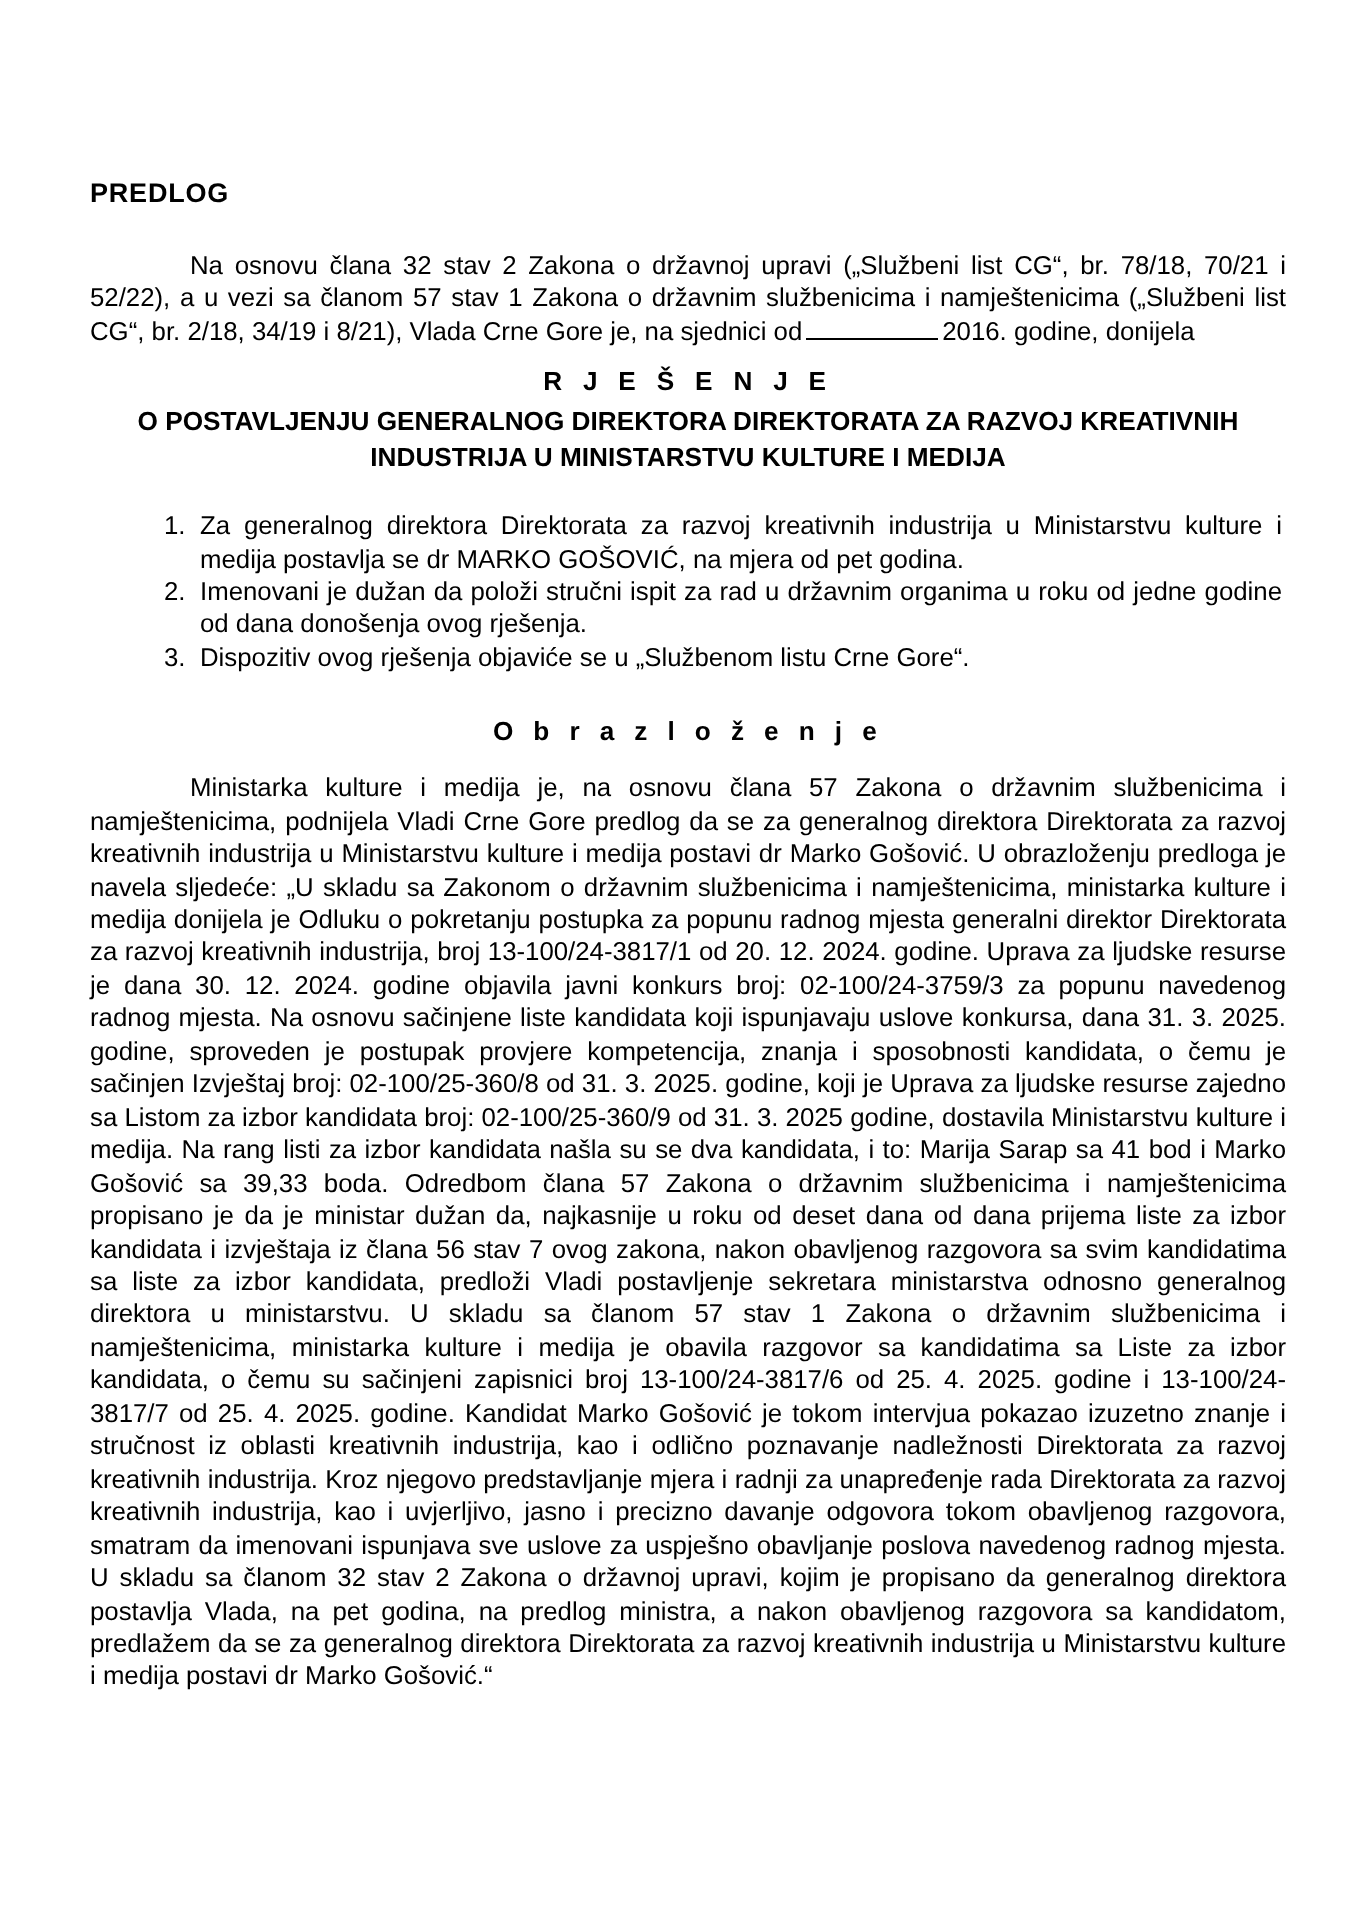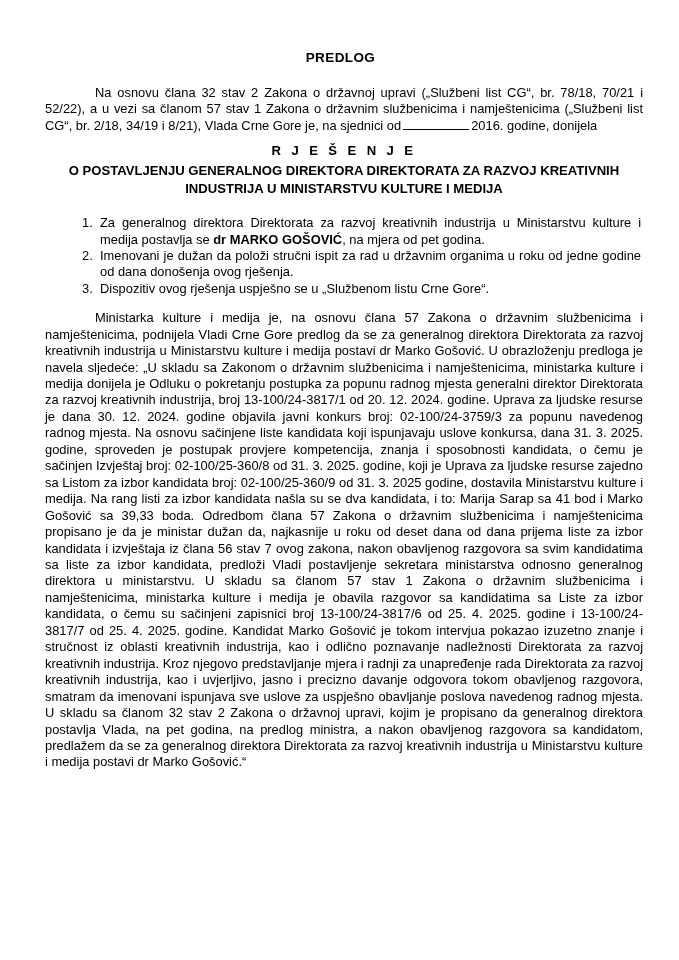--- a/index.html
+++ b/index.html
@@ -21,22 +21,22 @@
     position: relative;
     width: 679px;
     height: 960px;
     background: #ffffff;
     box-sizing: border-box;
     padding: 0 36px 0 45px;
   }
 
   
   .doc-header {
-    padding-top: 48px;
-    text-align: center;
+    padding-top: 88px;
+    text-align: left;
     padding-right: 7px;
   }
   .doc-header .label {
     font-size: 13.5px;
     font-weight: bold;
     letter-spacing: 0.4px;
   }
 
   
   .para {
@@ -89,21 +89,21 @@
     margin-bottom: 0;
   }
   .disp-list li .num {
     position: absolute;
     left: 0;
     top: 0;
     width: 18px;
     text-align: left;
   }
   .disp-list li .li-text { display: inline; }
-  .nowrap-name { font-weight: bold; white-space: nowrap; }
+  .nowrap-name { font-weight: normal; white-space: nowrap; }
 
   
   .reason-head {
     text-align: center;
     font-size: 13.1px;
     font-weight: bold;
     letter-spacing: 3.2px;
     margin-top: 21px;
   }
 
@@ -138,20 +138,21 @@
 
   <ol class="disp-list">
     <li>
       <span class="num">1.</span><span class="li-text">Za generalnog direktora Direktorata za razvoj kreativnih industrija u Ministarstvu kulture i medija postavlja se</span>
       <span class="nowrap-name">dr MARKO GOŠOVIĆ</span><span class="li-text">, na mjera od pet godina.</span>
     </li>
     <li>
       <span class="num">2.</span><span class="li-text">Imenovani je dužan da položi stručni ispit za rad u državnim organima u roku od jedne godine od dana donošenja ovog rješenja.</span>
     </li>
     <li>
-      <span class="num">3.</span><span class="li-text">Dispozitiv ovog rješenja uspješno se u „Službenom listu Crne Gore“.</span>
+      <span class="num">3.</span><span class="li-text">Dispozitiv ovog rješenja objaviće se u „Službenom listu Crne Gore“.</span>
     </li>
   </ol>
 
+  <div class="reason-head">O b r a z l o ž e n j e</div>
 
   <p class="para indent reason-body">Ministarka kulture i medija je, na osnovu člana 57 Zakona o državnim službenicima i namještenicima, podnijela Vladi Crne Gore predlog da se za generalnog direktora Direktorata za razvoj kreativnih industrija u Ministarstvu kulture i medija postavi dr Marko Gošović. U obrazloženju predloga je navela sljedeće: „U skladu sa Zakonom o državnim službenicima i namještenicima, ministarka kulture i medija donijela je Odluku o pokretanju postupka za popunu radnog mjesta generalni direktor Direktorata za razvoj kreativnih industrija, broj 13-100/24-3817/1 od 20. 12. 2024. godine. Uprava za ljudske resurse je dana 30. 12. 2024. godine objavila javni konkurs broj: 02-100/24-3759/3 za popunu navedenog radnog mjesta. Na osnovu sačinjene liste kandidata koji ispunjavaju uslove konkursa, dana 31. 3. 2025. godine, sproveden je postupak provjere kompetencija, znanja i sposobnosti kandidata, o čemu je sačinjen Izvještaj broj: 02-100/25-360/8 od 31. 3. 2025. godine, koji je Uprava za ljudske resurse zajedno sa Listom za izbor kandidata broj: 02-100/25-360/9 od 31. 3. 2025 godine, dostavila Ministarstvu kulture i medija. Na rang listi za izbor kandidata našla su se dva kandidata, i to: Marija Sarap sa 41 bod i Marko Gošović sa 39,33 boda. Odredbom člana 57 Zakona o državnim službenicima i namještenicima propisano je da je ministar dužan da, najkasnije u roku od deset dana od dana prijema liste za izbor kandidata i izvještaja iz člana 56 stav 7 ovog zakona, nakon obavljenog razgovora sa svim kandidatima sa liste za izbor kandidata, predloži Vladi postavljenje sekretara ministarstva odnosno generalnog direktora u ministarstvu. U skladu sa članom 57 stav 1 Zakona o državnim službenicima i namještenicima, ministarka kulture i medija je obavila razgovor sa kandidatima sa Liste za izbor kandidata, o čemu su sačinjeni zapisnici broj 13-100/24-3817/6 od 25. 4. 2025. godine i 13-100/24-3817/7 od 25. 4. 2025. godine. Kandidat Marko Gošović je tokom intervjua pokazao izuzetno znanje i stručnost iz oblasti kreativnih industrija, kao i odlično poznavanje nadležnosti Direktorata za razvoj kreativnih industrija. Kroz njegovo predstavljanje mjera i radnji za unapređenje rada Direktorata za razvoj kreativnih industrija, kao i uvjerljivo, jasno i precizno davanje odgovora tokom obavljenog razgovora, smatram da imenovani ispunjava sve uslove za uspješno obavljanje poslova navedenog radnog mjesta. U skladu sa članom 32 stav 2 Zakona o državnoj upravi, kojim je propisano da generalnog direktora postavlja Vlada, na pet godina, na predlog ministra, a nakon obavljenog razgovora sa kandidatom, predlažem da se za generalnog direktora Direktorata za razvoj kreativnih industrija u Ministarstvu kulture i medija postavi dr Marko Gošović.“</p>
 
 </div>
 
 </body></html>

